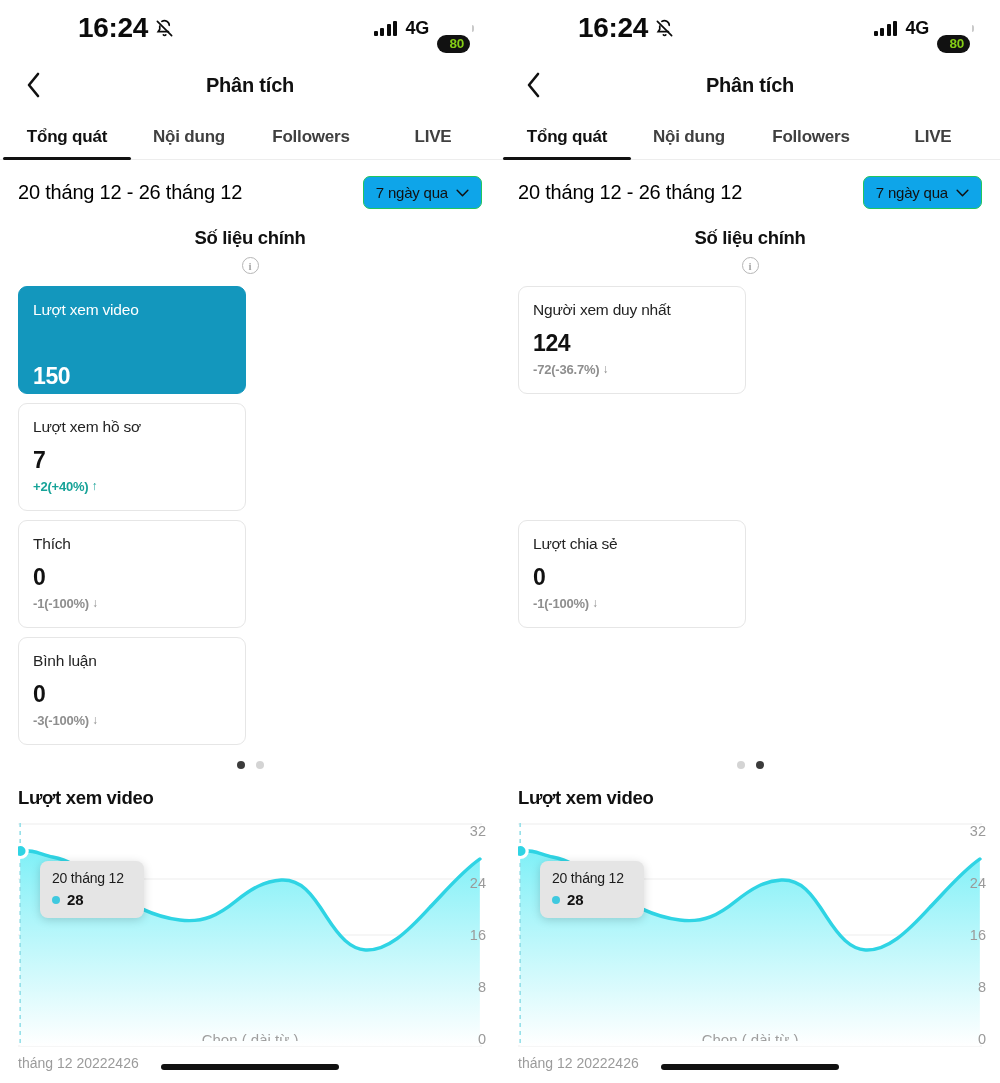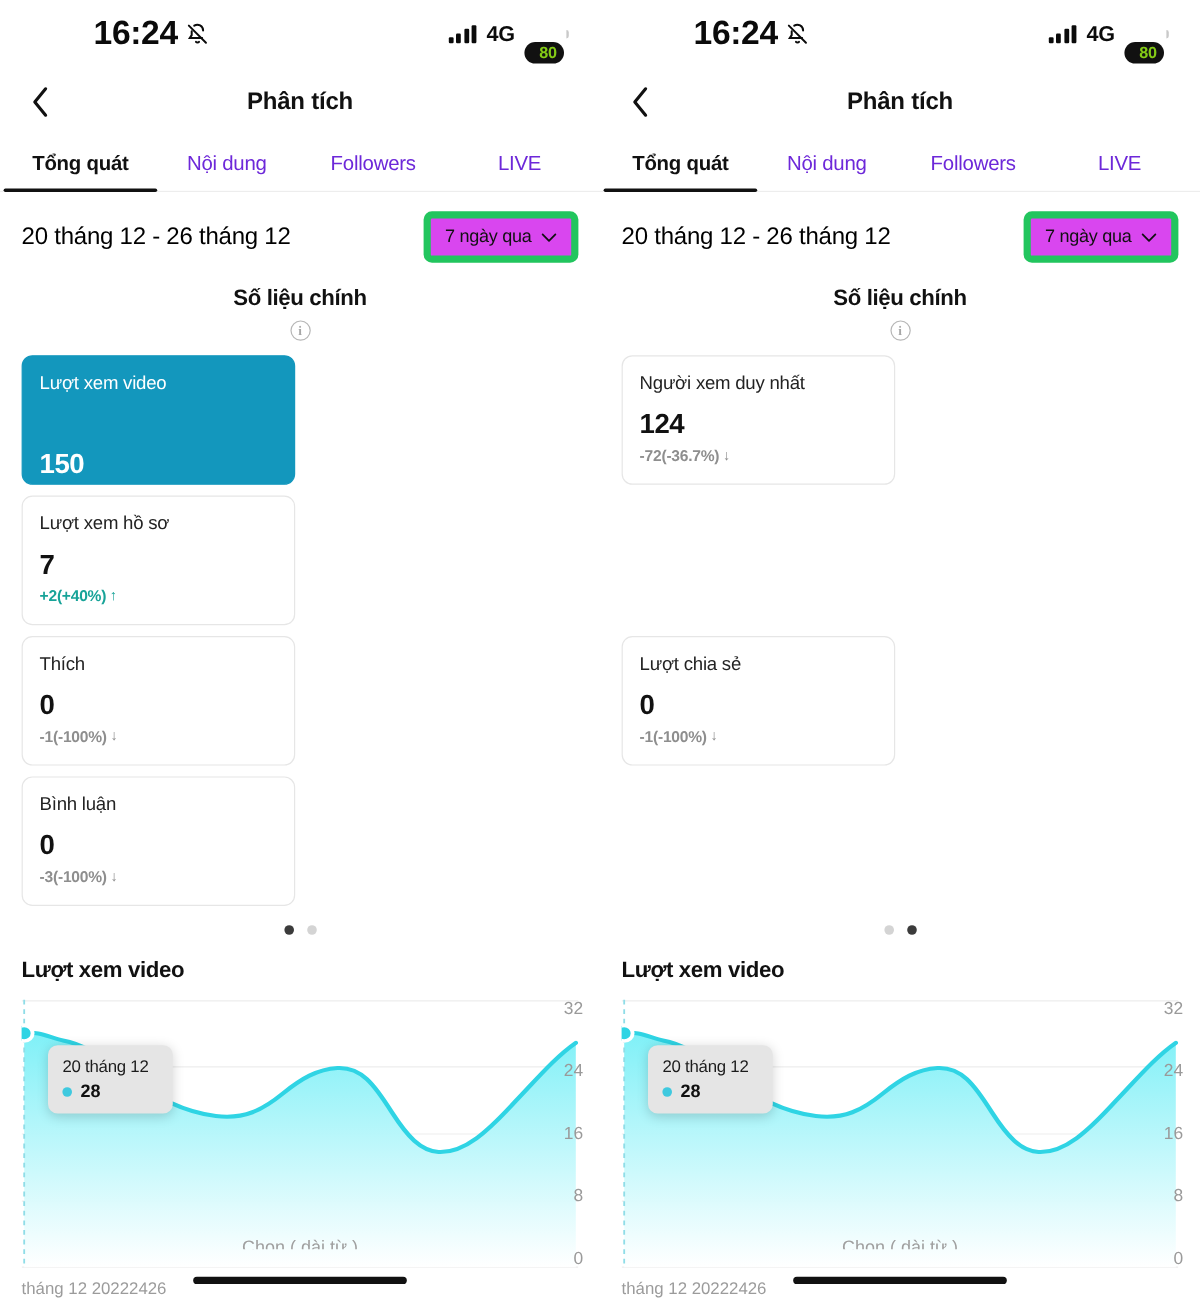--- a/index.html
+++ b/index.html
@@ -49,38 +49,38 @@
     width: 100%; text-align: center; font-size: 20px; font-weight: 700; color:#111;
     letter-spacing: -0.2px;
   }
 
   
   .tabs {
     display:flex; align-items:center; height: 46px; padding: 0 6px;
     border-bottom: 1px solid #ededed; position: relative;
   }
   .tab {
-    flex: 1; text-align: center; font-size: 17px; color:#6d28d9; font-weight:400;
+    flex: 1; text-align: center; font-size: 17px; color:#404040; font-weight:700;
     letter-spacing:-0.2px; position: relative; height: 100%;
     display:flex; align-items:center; justify-content:center; cursor:pointer;
   }
   .tab.active { color:#111; font-weight: 700; }
   .tab.active::after {
     content:""; position:absolute; left: 50%; transform: translateX(-50%);
     bottom: -1px; width: 128px; height: 3px; background:#111; border-radius:2px;
   }
 
   
   .date-row {
     display:flex; align-items:center; justify-content:space-between;
     padding: 16px 18px 0 18px;
   }
   .date-range { font-size: 20px; color:#000000; letter-spacing:-0.2px; }
   .range-select {
-    border: 6px solid #22c55e; border-radius: 7px; background:#d946ef;
+    border: 1px solid #22c55e; border-radius: 7px; background:#0ea5e9;
     padding: 7px 12px; font-size: 15px; color:#111;
     display:flex; align-items:center; gap:8px; cursor:pointer; letter-spacing:-0.2px;
   }
   .chev { width: 13px; height: 8px; display:block; }
 
   
   .sec-head { display:flex; align-items:center; gap:8px; padding: 18px 18px 0 18px; flex-direction: column;}
   .sec-title { font-size: 18.5px; font-weight: 700; color:#111; letter-spacing:-0.3px; }
   .info-i {
     width: 17px; height: 17px; border-radius: 50%; border: 1.4px solid #b6b6b6;

